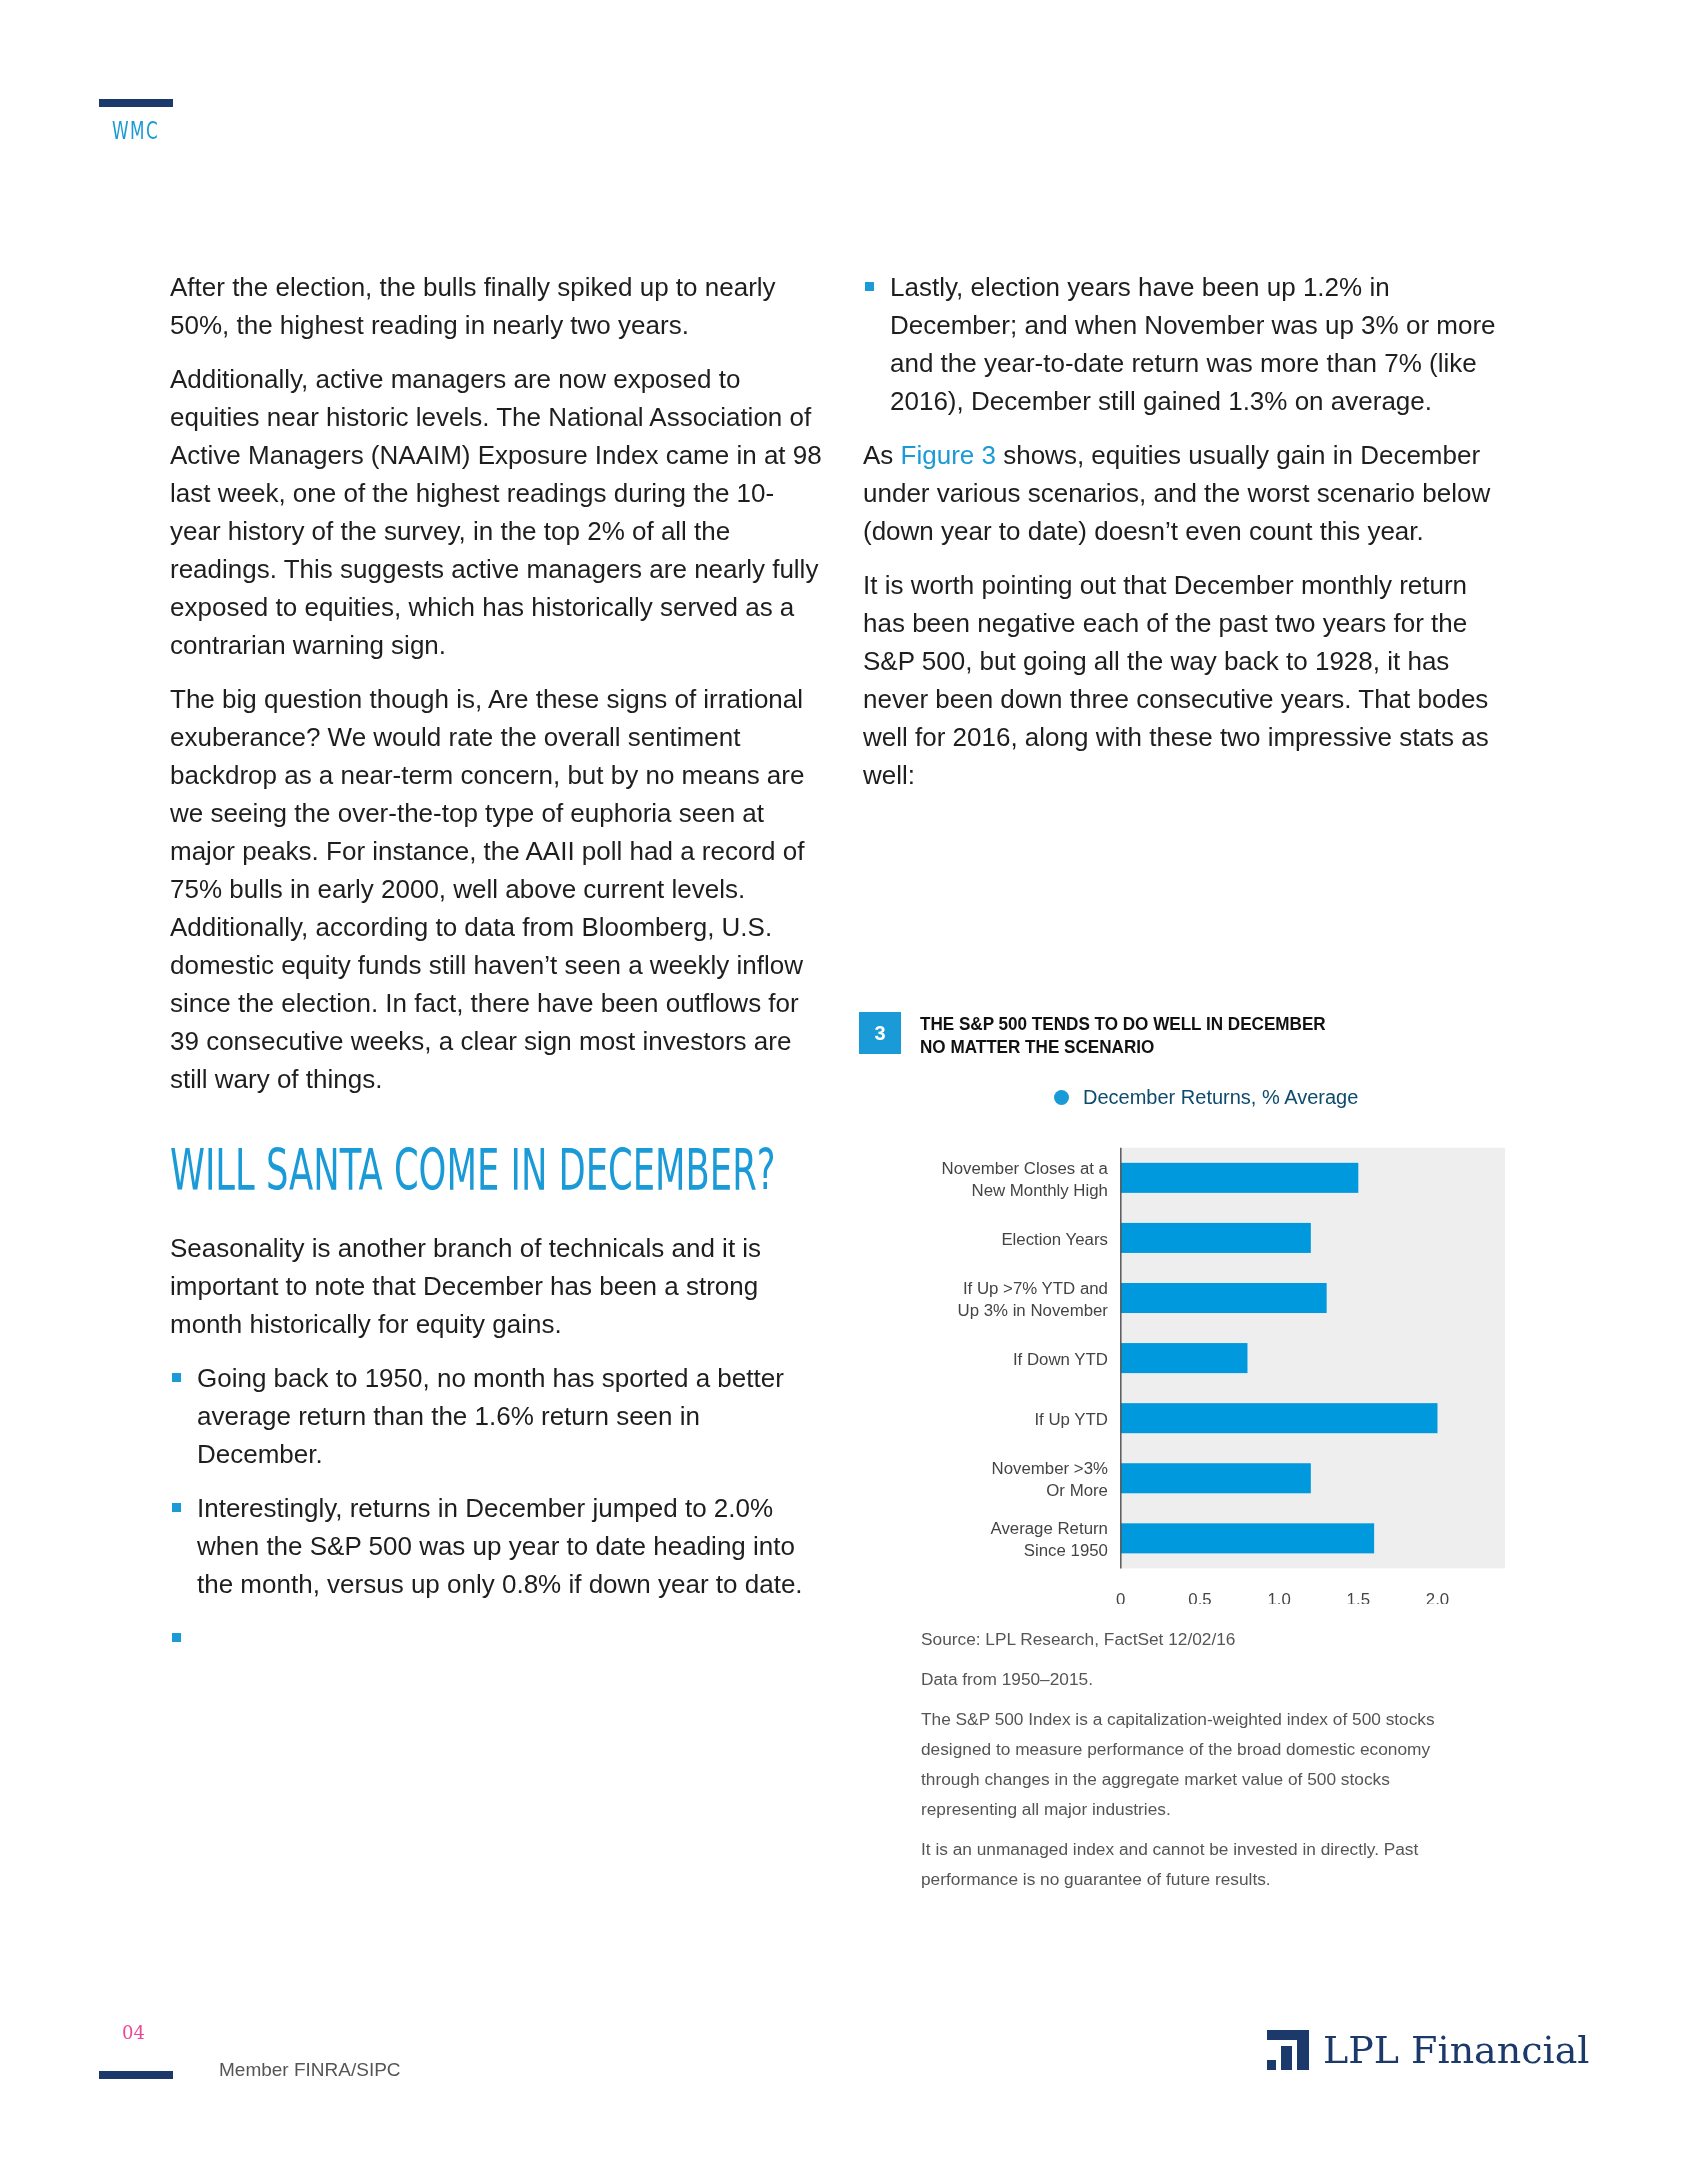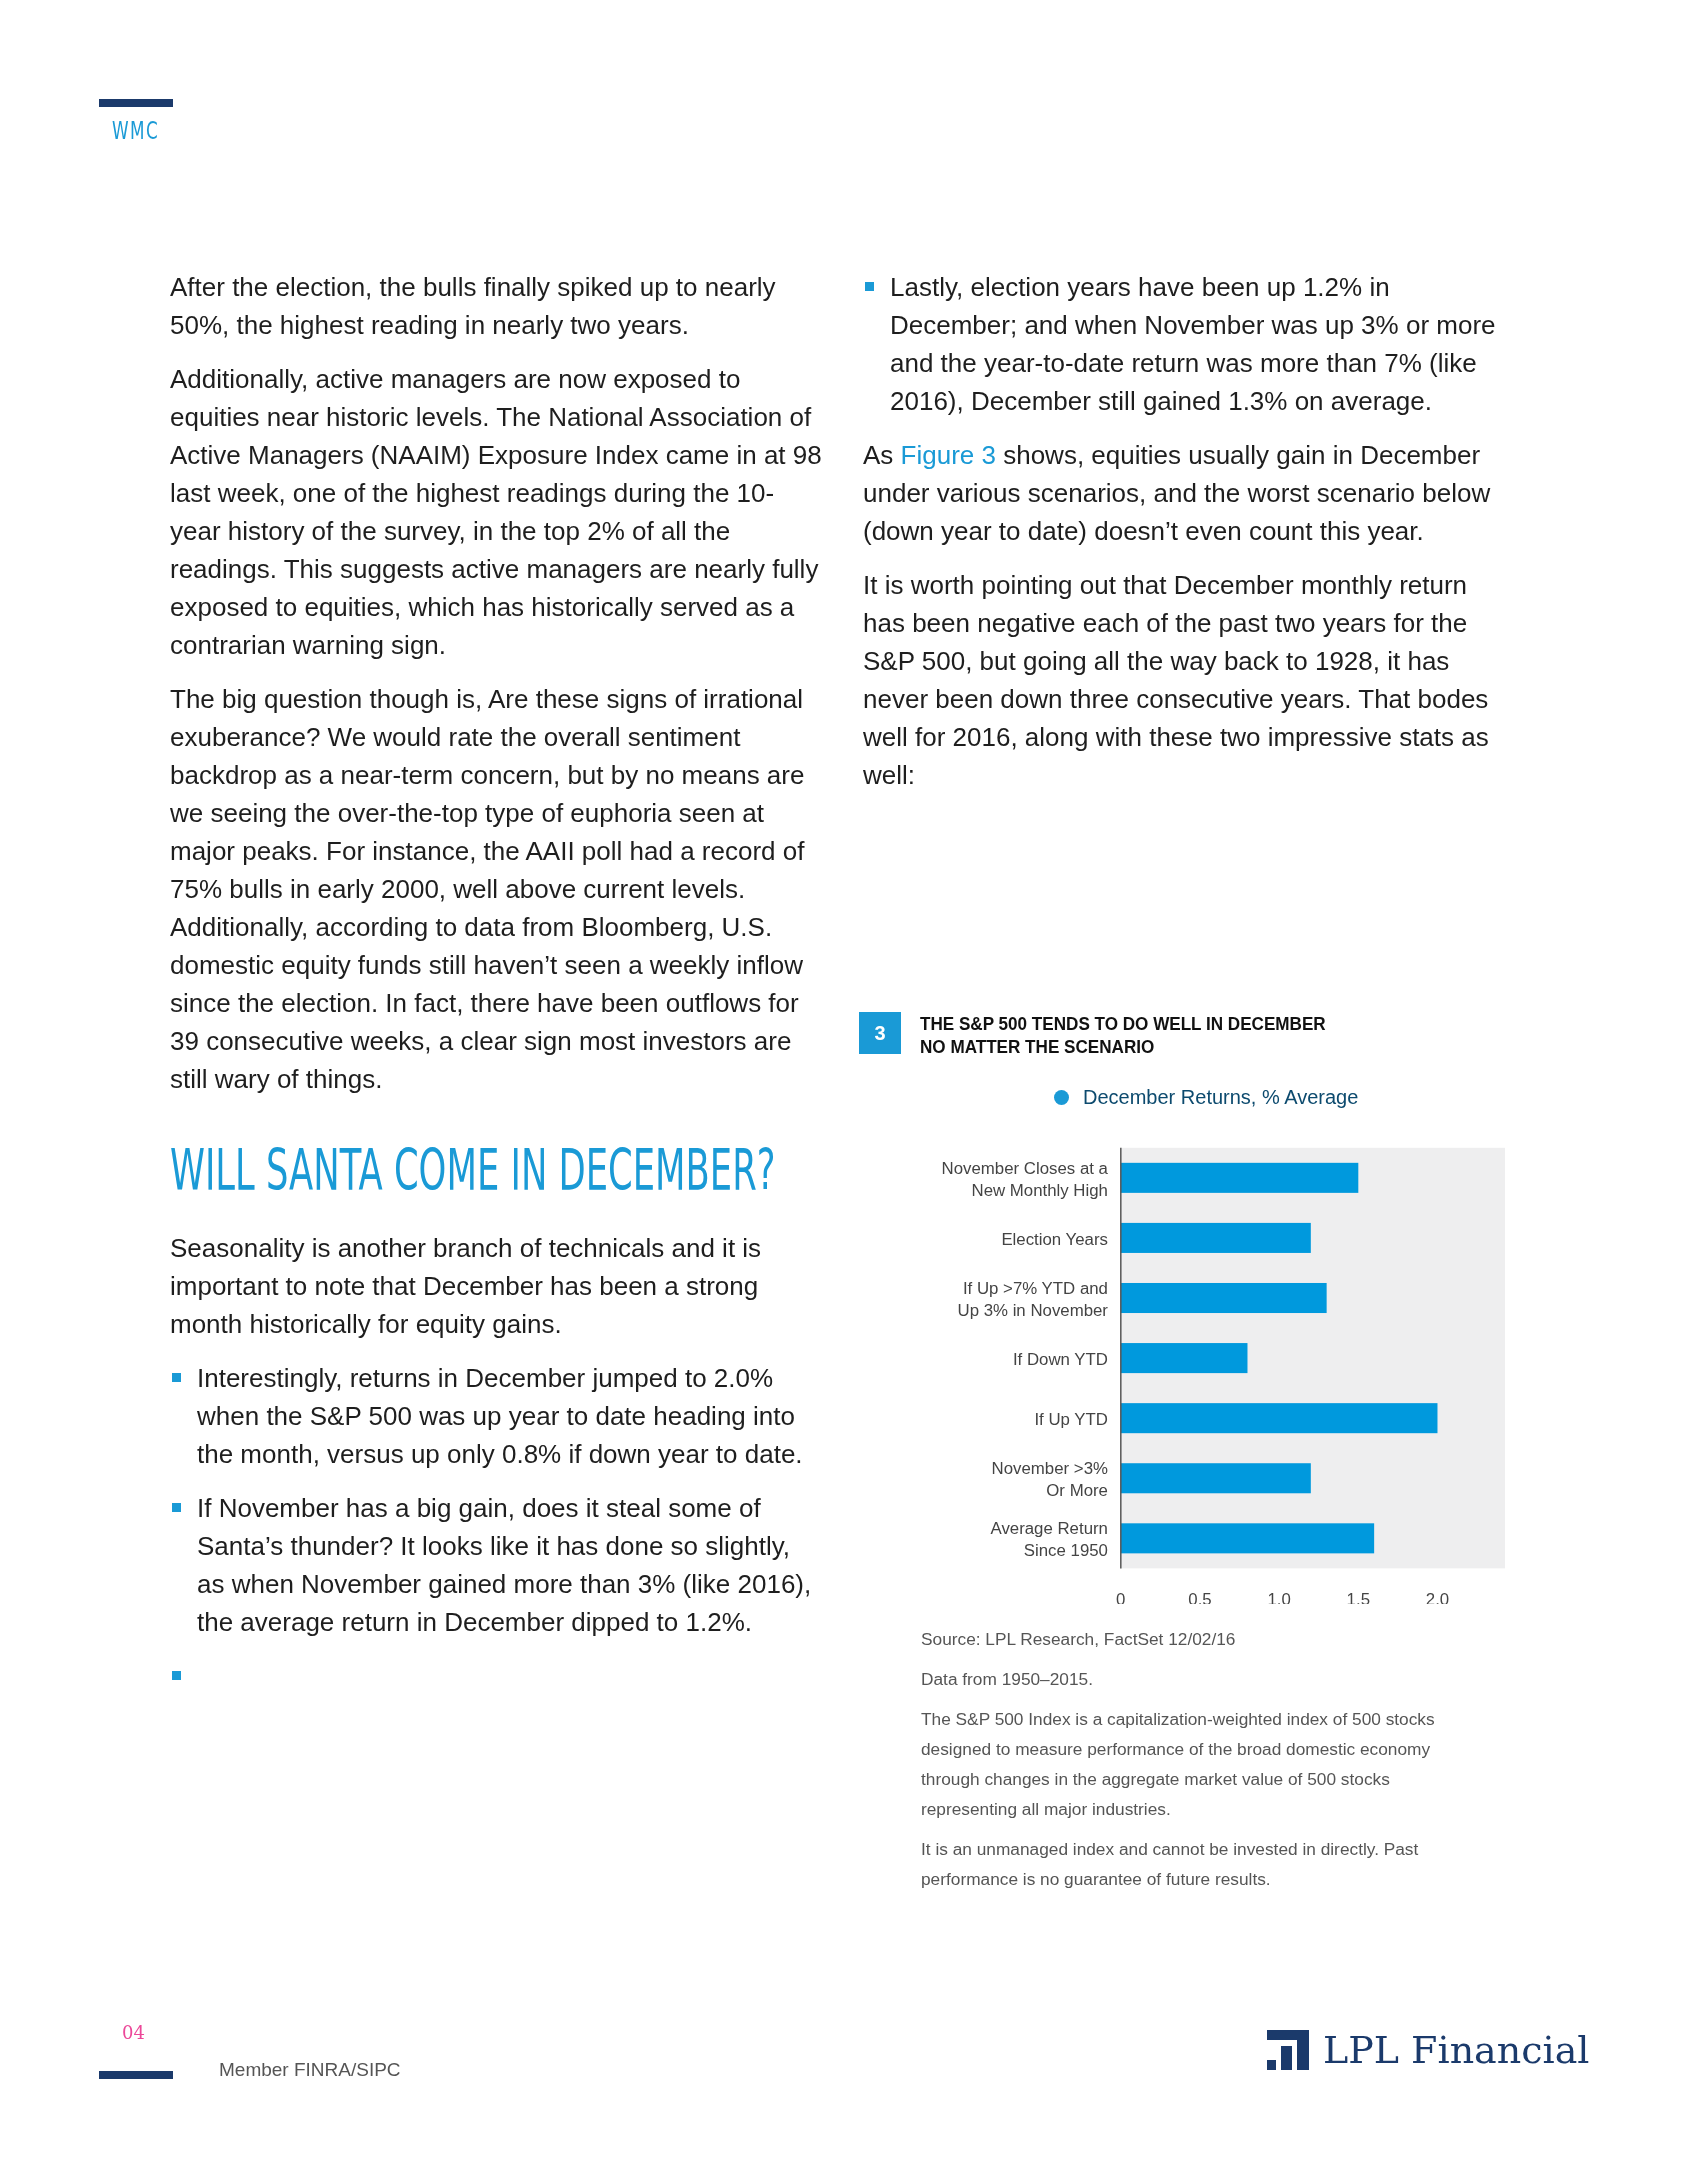--- a/index.html
+++ b/index.html
@@ -41,22 +41,23 @@
 
 <div class="top-bar"></div>
 <div class="wmc">WMC</div>
 
 <div class="col col-left">
   <p>After the election, the bulls finally spiked up to nearly 50%, the highest reading in nearly two years.</p>
   <p>Additionally, active managers are now exposed to equities near historic levels. The National Association of Active Managers (NAAIM) Exposure Index came in at 98 last week, one of the highest readings during the 10-year history of the survey, in the top 2% of all the readings. This suggests active managers are nearly fully exposed to equities, which has historically served as a contrarian warning sign.</p>
   <p>The big question though is, Are these signs of irrational exuberance? We would rate the overall sentiment backdrop as a near-term concern, but by no means are we seeing the over-the-top type of euphoria seen at major peaks. For instance, the AAII poll had a record of 75% bulls in early 2000, well above current levels. Additionally, according to data from Bloomberg, U.S. domestic equity funds still haven’t seen a weekly inflow since the election. In fact, there have been outflows for 39 consecutive weeks, a clear sign most investors are still wary of things.</p>
   <h2 class="section-head">WILL SANTA COME IN DECEMBER?</h2>
   <p>Seasonality is another branch of technicals and it is important to note that December has been a strong month historically for equity gains.</p>
+  <div class="bullet"><span class="sq"></span><span>Going back to 1950, no month has sported a better average return than the 1.6% return seen in December.</span></div>
   <div class="bullet"><span class="sq"></span><span>Interestingly, returns in December jumped to 2.0% when the S&amp;P 500 was up year to date heading into the month, versus up only 0.8% if down year to date.</span></div>
-  <div class="bullet"><span class="sq"></span><span>If November has a big gain, does it steal some of Santa’s thunder? It looks like it has done so slightly, as when November gained more than 3% (like 2016), the average return in December dipped to 1.2%.</span></div>
+  <div class="bullet"><span class="sq"></span></div>
   <div class="bullet"><span class="sq"></span></div>
 </div>
 
 <div class="col col-right">
   <div class="bullet"><span class="sq"></span><span>Lastly, election years have been up 1.2% in December; and when November was up 3% or more and the year-to-date return was more than 7% (like 2016), December still gained 1.3% on average.</span></div>
   <p><span>As </span><span class="link">Figure 3</span><span> shows, equities usually gain in December under various scenarios, and the worst scenario below (down year to date) doesn’t even count this year.</span></p>
   <p>It is worth pointing out that December monthly return has been negative each of the past two years for the S&amp;P 500, but going all the way back to 1928, it has never been down three consecutive years. That bodes well for 2016, along with these two impressive stats as well:</p>
 </div>
 
 <div class="fig-head">

